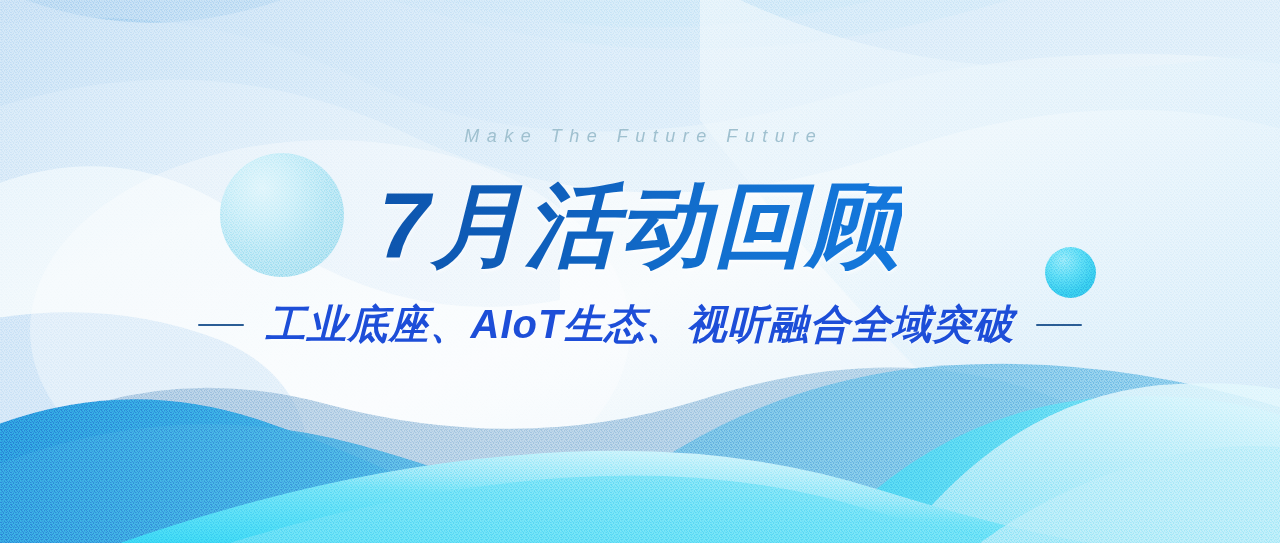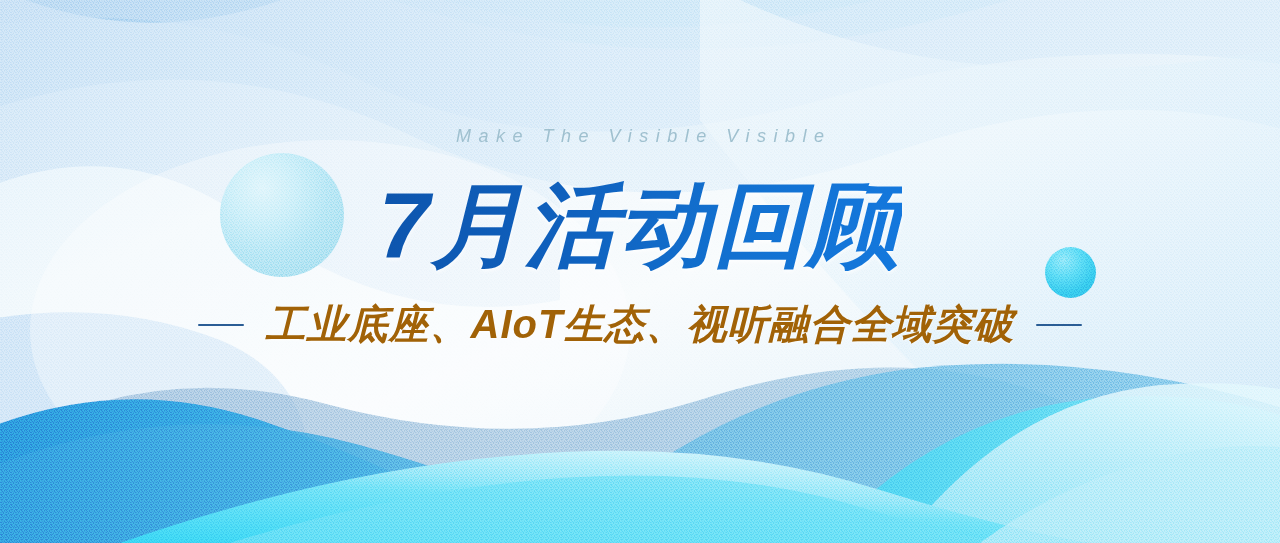--- a/index.html
+++ b/index.html
@@ -120,21 +120,21 @@
     height: 2px;
     background: #2a5d95;
     flex: 0 0 auto;
     border-radius: 1px;
   }
   .subtitle {
     font-size: 40px;
     font-style: italic;
     font-weight: 600;
     letter-spacing: 1px;
-    color: #a16207;
+    color: #1d4ed8;
     filter: drop-shadow(0 1px 1px rgba(255,255,255,.75));
   }
 </style>
 </head>
 <body>
 
 <div class="banner">
 
   <svg class="bg-svg" viewBox="0 0 1280 543" preserveAspectRatio="none">
     <defs>
@@ -240,21 +240,21 @@
 
     <path d="M 980 543 Q 1080 470 1200 450 Q 1270 440 1320 455 L 1320 543 Z" fill="#aeeaf8" opacity=".7"></path>
   </svg>
 
   <div class="sphere sphere-large"></div>
   <div class="sphere sphere-small"></div>
 
   <div class="grain"></div>
 
   <div class="content">
-    <div class="tagline">Make The Visible Visible</div>
+    <div class="tagline">Make The Future Future</div>
 
     <div class="title">7月活动回顾</div>
 
     <div class="subtitle-row">
       <span class="rule"></span>
       <span class="subtitle">工业底座、AIoT生态、视听融合全域突破</span>
       <span class="rule"></span>
     </div>
   </div>
 </div>

